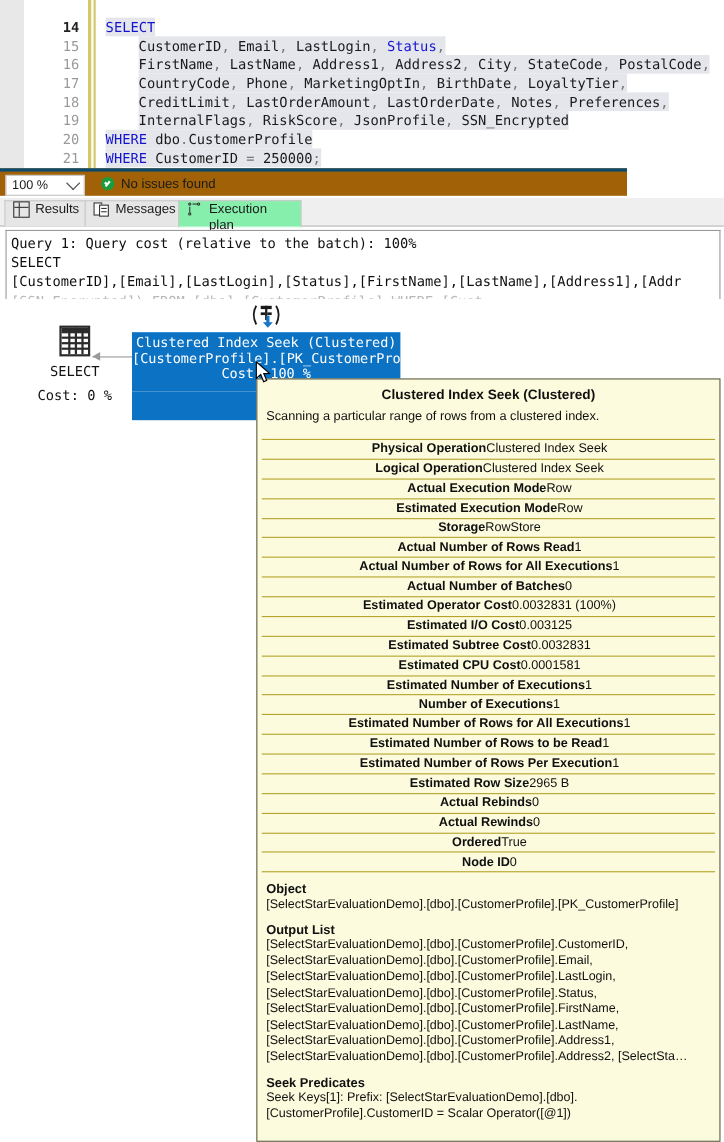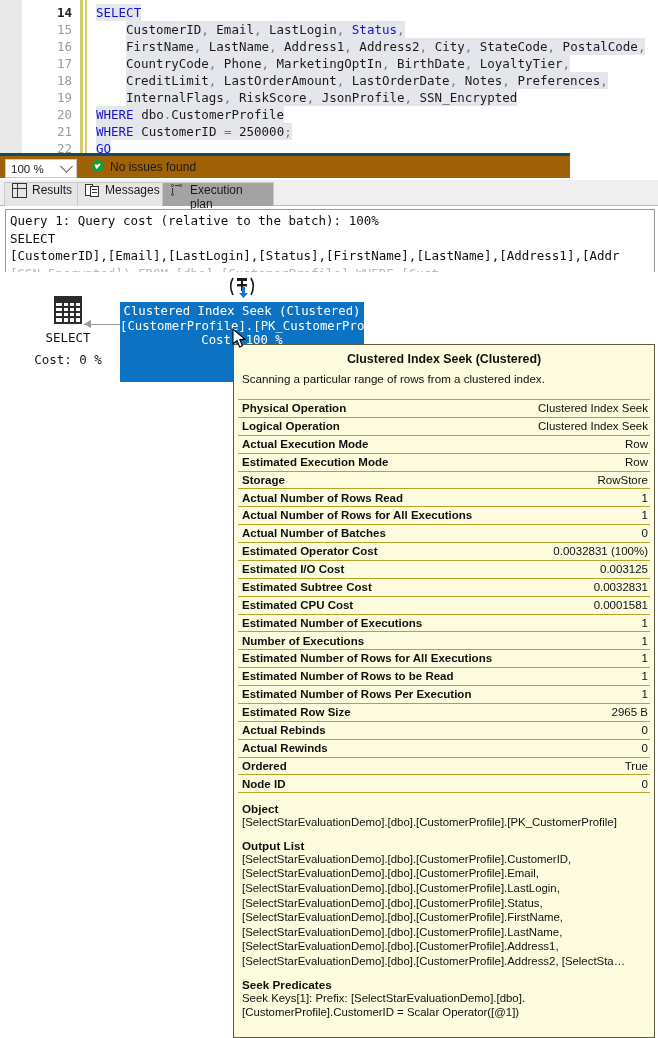--- a/index.html
+++ b/index.html
@@ -27,21 +27,21 @@
   }
   .ed-goldbar {
     position:absolute; left:80px; top:0; width:3px; height:153px;
     background:#d4c86a;
   }
   .ed-goldbar2 {
     position:absolute; left:85px; top:0; width:2px; height:153px;
     background:#d4c86a;
   }
   .code-area {
-    position:absolute; left:0; top:4px; width:658px; height:153px;
+    position:absolute; left:0; top:16px; width:658px; height:153px;
     font-family:"DejaVu Sans Mono","Liberation Mono", monospace;
     font-size:12.5px; line-height:17px;
   }
   .cline { position:relative; height:17px; white-space:pre; }
   .lnum {
     position:absolute; left:22px; width:50px; text-align:right;
     color:#9a9a9a; font-family:"DejaVu Sans Mono","Liberation Mono", monospace;
     font-size:12.5px;
   }
   .lnum.cur { color:#222222; font-weight:bold; }
@@ -63,21 +63,21 @@
     font-size:11.5px; color:#202020;
     display:flex; align-items:center; padding-left:5px;
   }
   .zoom-chev {
     position:absolute; right:5px; top:4px; width:9px; height:9px;
     border-right:1.4px solid #555; border-bottom:1.4px solid #555;
     transform:rotate(45deg); margin-top:-2px;
   }
   .issues {
     position:absolute; left:92px; top:4px;
-    display:flex; align-items:flex-start; gap:6px;
+    display:flex; align-items:center; gap:6px;
     font-size:12px; color:#1a1a1a;
   }
   .ok-dot {
     width:12px; height:12px; border-radius:50%;
     background:#1a9c3c; position:relative; display:inline-block;
   }
   .ok-dot::after{
     content:""; position:absolute; left:3px; top:5.3px;
     width:3.2px; height:1.6px; background:#fff; transform:rotate(45deg);
   }
@@ -93,21 +93,21 @@
   }
   .tab {
     position:absolute; top:2px; height:24px;
     display:flex; align-items:flex-start; gap:5px;
     padding:0 9px 0 7px;
     font-size:12px; color:#1a1a1a;
     border-left:1px solid #c9c9c9; border-right:1px solid #c9c9c9;
     border-top:1px solid #c9c9c9;
     background:#e6e6e6;
   }
-  .tab.active { background:#a3a3a3; border-bottom:1px solid #ffffff; height:25px; }
+  .tab.active { background:#86efac; border-bottom:1px solid #ffffff; height:25px; }
   .tab-ico { width:15px; height:15px; position:relative; flex:none; }
 
   
   .ico-grid { border:1.4px solid #333; }
   .ico-grid::before{ content:""; position:absolute; left:0; top:4px; width:100%; height:1.2px; background:#333;}
   .ico-grid::after{ content:""; position:absolute; left:4px; top:0; width:1.2px; height:100%; background:#333;}
 
   
   .ico-msg { }
   .ico-msg i1{ position:absolute; left:0; top:1px; width:8px; height:12px; border:1.3px solid #333; background:#fff;}
@@ -200,21 +200,21 @@
     overflow:hidden; z-index:30;
     padding:0 4px;
   }
   .tt-title {
     text-align:center; font-weight:bold; font-size:12.4px;
     margin-top:7px; color:#101010;
   }
   .tt-desc { margin-top:6px; font-size:11.6px; padding-left:4px; }
   .tt-gap { height:14px; }
   .tt-row {
-    display:flex; justify-content:space-between;
+    display:flex; justify-content:center;
     border-bottom:1.1px solid #b5a32a;
     padding:1.2px 2px 1.2px 4px;
     line-height:14.5px;
   }
   .tt-row:first-of-type { border-top:1.1px solid #b5a32a; }
   .tt-key { font-weight:bold; font-size:11.5px; }
   .tt-val { font-size:11.5px; text-align:right; }
   .tt-sec {
     font-weight:bold; font-size:11.7px; margin-top:9px; padding-left:4px;
   }

